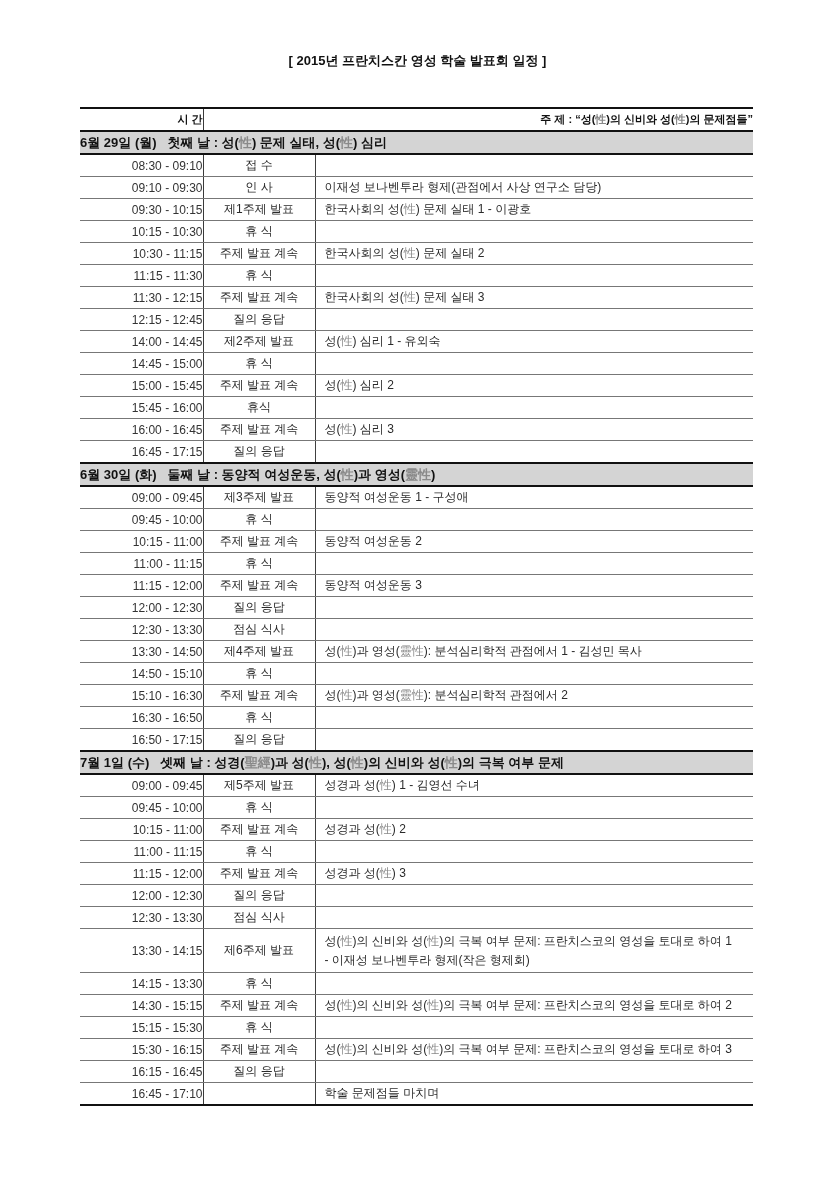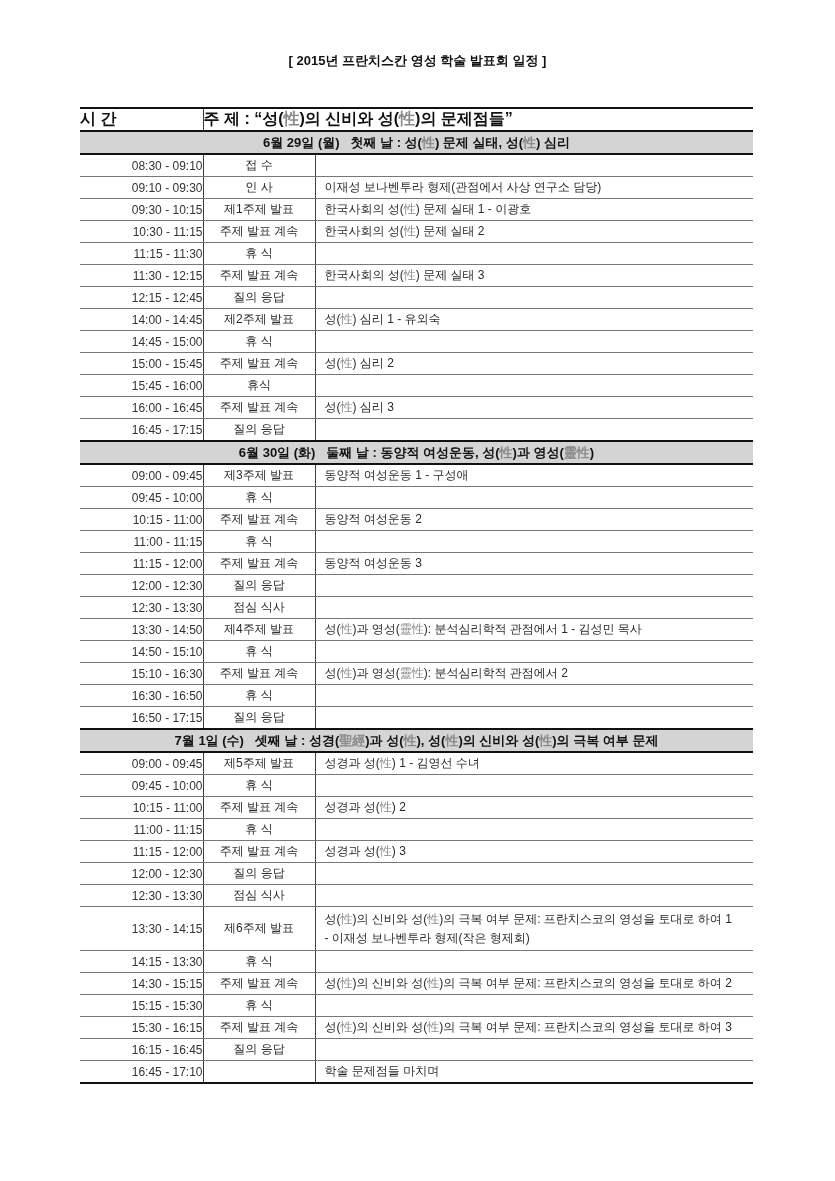--- a/index.html
+++ b/index.html
@@ -44,34 +44,34 @@
     font-size: 12px;
     vertical-align: middle;
     color: #2a2a2a;
     overflow: hidden;
   }
   
   tr.head-row td {
     border-top: 2px solid #111;
     border-bottom: 2px solid #111;
     font-weight: bold;
-    font-size: 16px;
+    font-size: 11px;
     color: #111;
-    text-align: left;
+    text-align: right;
     white-space: pre;
   }
   
   tr.section-row td {
     background: #d4d4d4;
     border-top: 2px solid #111;
     border-bottom: 2px solid #111;
     font-weight: bold;
     font-size: 13px;
     color: #111;
-    text-align: center;
+    text-align: left;
     white-space: pre;
   }
   
   tr.data-row td { border-bottom: 1px solid #777; }
   tr.data-row:last-child td { border-bottom: 2px solid #111; }
 
   td.c1 { border-right: 1px solid #3a3a3a; text-align: right; color: #333; }
   td.c2 { border-right: 1px solid #404040; text-align: center; white-space: pre; }
   td.c3 { text-align: left; padding: 0 8px 0 9px; white-space: pre-wrap; line-height: 19px; }
 
@@ -112,20 +112,25 @@
           <td class="c1">09:10 - 09:30</td>
           <td class="c2">인 사</td>
           <td class="c3">이재성 보나벤투라 형제(관점에서 사상 연구소 담당)</td>
         </tr>
         <tr class="data-row">
           <td class="c1">09:30 - 10:15</td>
           <td class="c2">제1주제 발표</td>
           <td class="c3">한국사회의 성(<span class="hanja">性</span>) 문제 실태 1 - 이광호</td>
         </tr>
         <tr class="data-row">
+          <td class="c1">10:15 - 10:30</td>
+          <td class="c2">휴 식</td>
+          <td class="c3"></td>
+        </tr>
+        <tr class="data-row">
           <td class="c1">10:30 - 11:15</td>
           <td class="c2">주제 발표 계속</td>
           <td class="c3">한국사회의 성(<span class="hanja">性</span>) 문제 실태 2</td>
         </tr>
         <tr class="data-row">
           <td class="c1">11:15 - 11:30</td>
           <td class="c2">휴 식</td>
           <td class="c3"></td>
         </tr>
         <tr class="data-row">

